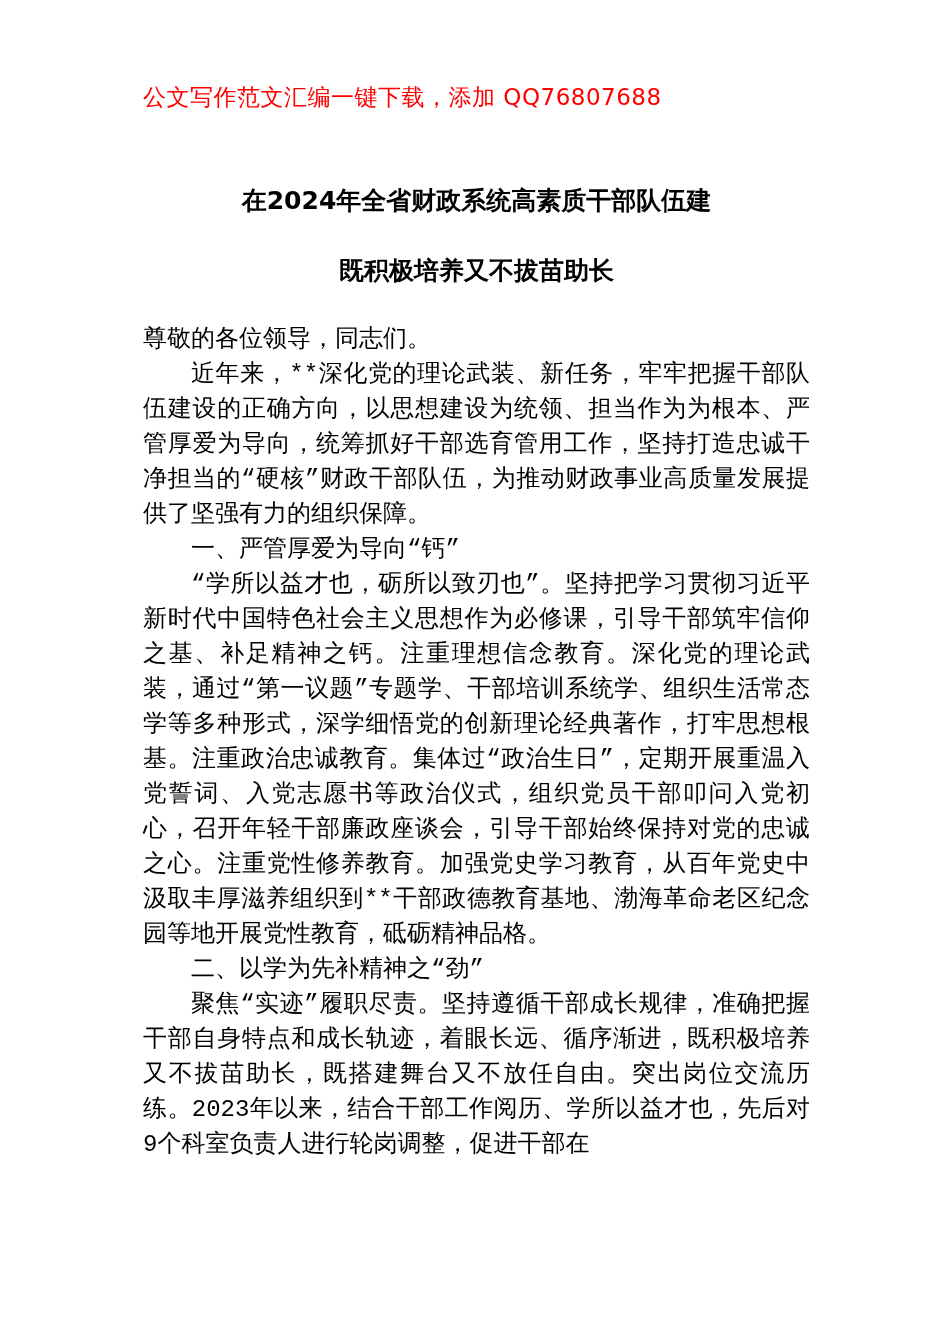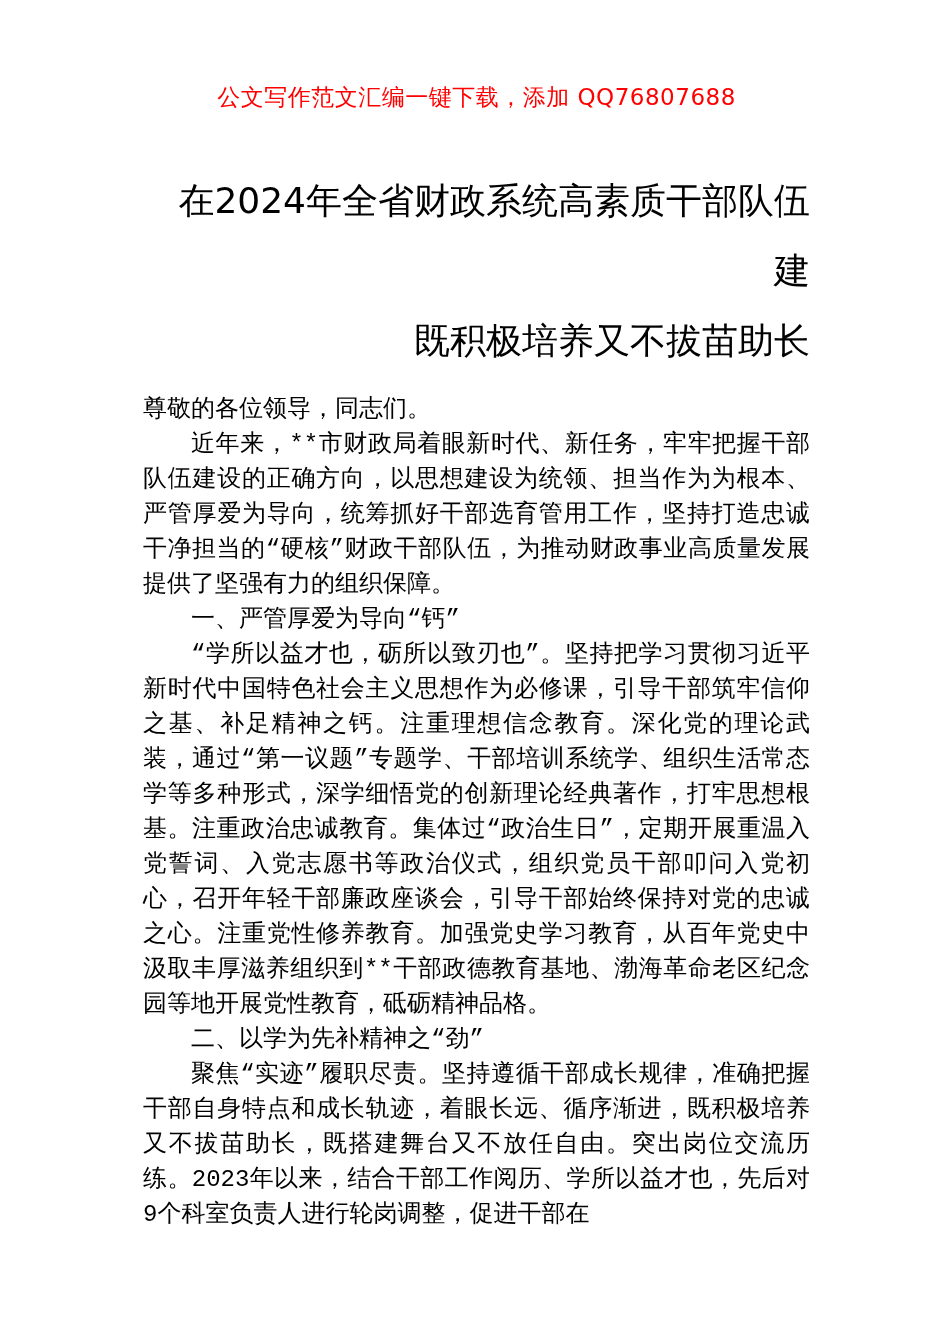--- a/index.html
+++ b/index.html
@@ -11,30 +11,29 @@
     font-family: "DejaVu Sans", "Liberation Sans", sans-serif;
     color: #000000;
   }
   .page {
     width: 950px;
     height: 1344px;
     background: #ffffff;
     padding: 84px 140px 0 143px;
   }
   .promo {
-    text-align: center;
     font-size: 23px;
     line-height: 26px;
     letter-spacing: 0.5px;
   }
   .doc-title {
     margin-top: 56px;
-    text-align: right;
-    font-size: 36px;
-    font-weight: normal;
+    text-align: center;
+    font-size: 25px;
+    font-weight: bold;
     line-height: 70px;
   }
   .doc-title .title-line { display: block; }
   .doc-body {
     margin-top: 16px;
     font-size: 24px;
     line-height: 35px;
     text-align: justify;
     font-family: Liberation Mono, monospace;
   }
@@ -47,19 +46,19 @@
 <div class="page">
   <div class="promo" style="color: rgb(255, 0, 0);">公文写作范文汇编一键下载，添加 QQ76807688</div>
 
   <h1 class="doc-title">
     <span class="title-line">在2024年全省财政系统高素质干部队伍建</span>
     <span class="title-line">既积极培养又不拔苗助长</span>
   </h1>
 
   <div class="doc-body">
       <p class="para greeting">尊敬的各位领导，同志们。</p>
-      <p class="para body">近年来，**市财政局着眼新时代、新任务，牢牢把握干部队伍建设的正确方向，以思想建设为统领、担当作为为根本、严管厚爱为导向，统筹抓好干部选育管用工作，坚持打造忠诚干净担当的“硬核”财政干部队伍，为推动财政事业高质量发展提供了坚强有力的组织保障。</p>
+      <p class="para body">近年来，**深化党的理论武装、新任务，牢牢把握干部队伍建设的正确方向，以思想建设为统领、担当作为为根本、严管厚爱为导向，统筹抓好干部选育管用工作，坚持打造忠诚干净担当的“硬核”财政干部队伍，为推动财政事业高质量发展提供了坚强有力的组织保障。</p>
       <p class="para heading">一、严管厚爱为导向“钙”</p>
       <p class="para body">“学所以益才也，砺所以致刃也”。坚持把学习贯彻习近平新时代中国特色社会主义思想作为必修课，引导干部筑牢信仰之基、补足精神之钙。注重理想信念教育。深化党的理论武装，通过“第一议题”专题学、干部培训系统学、组织生活常态学等多种形式，深学细悟党的创新理论经典著作，打牢思想根基。注重政治忠诚教育。集体过“政治生日”，定期开展重温入党誓词、入党志愿书等政治仪式，组织党员干部叩问入党初心，召开年轻干部廉政座谈会，引导干部始终保持对党的忠诚之心。注重党性修养教育。加强党史学习教育，从百年党史中汲取丰厚滋养组织到**干部政德教育基地、渤海革命老区纪念园等地开展党性教育，砥砺精神品格。</p>
       <p class="para heading">二、以学为先补精神之“劲”</p>
       <p class="para body">聚焦“实迹”履职尽责。坚持遵循干部成长规律，准确把握干部自身特点和成长轨迹，着眼长远、循序渐进，既积极培养又不拔苗助长，既搭建舞台又不放任自由。突出岗位交流历练。2023年以来，结合干部工作阅历、学所以益才也，先后对9个科室负责人进行轮岗调整，促进干部在</p>
     </div>
 </div>
 
 </body></html>

